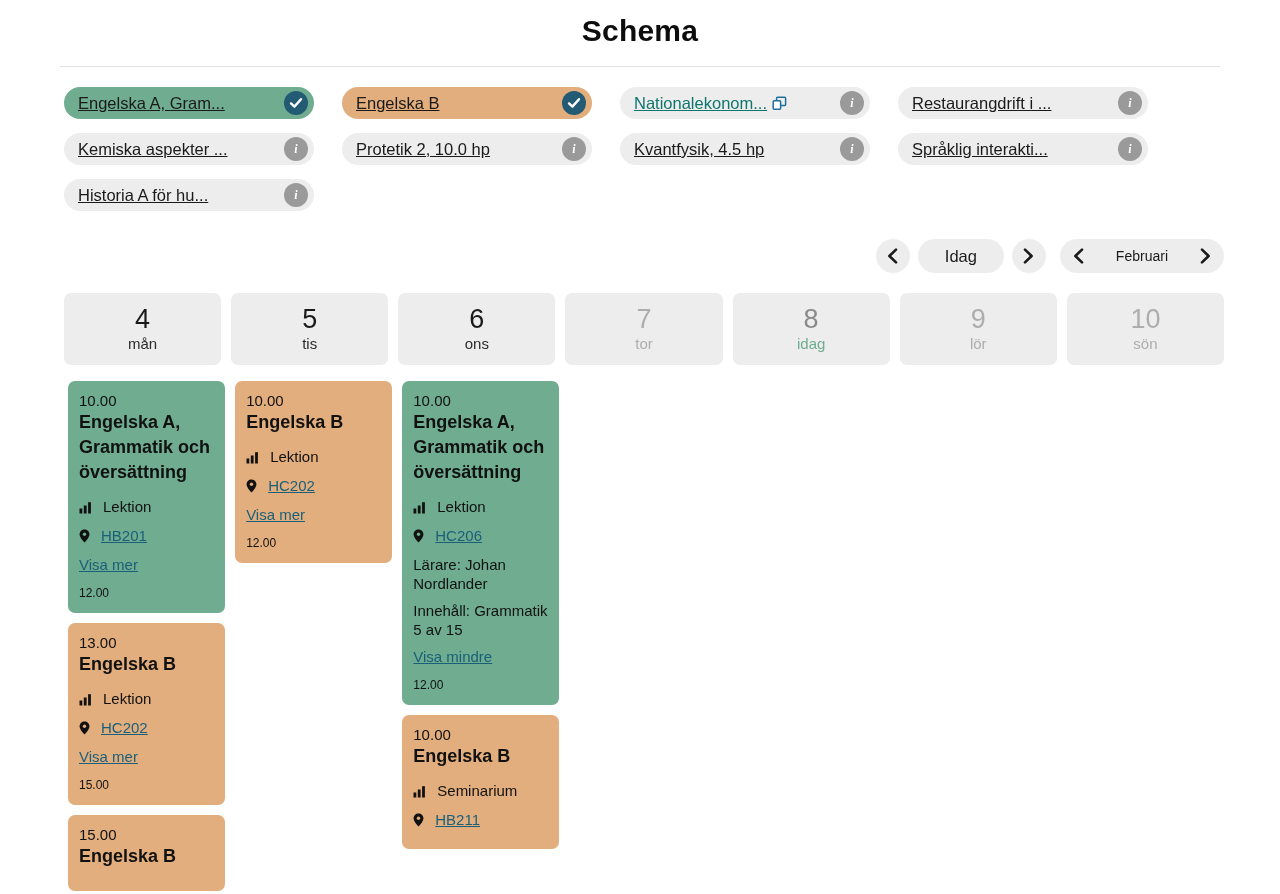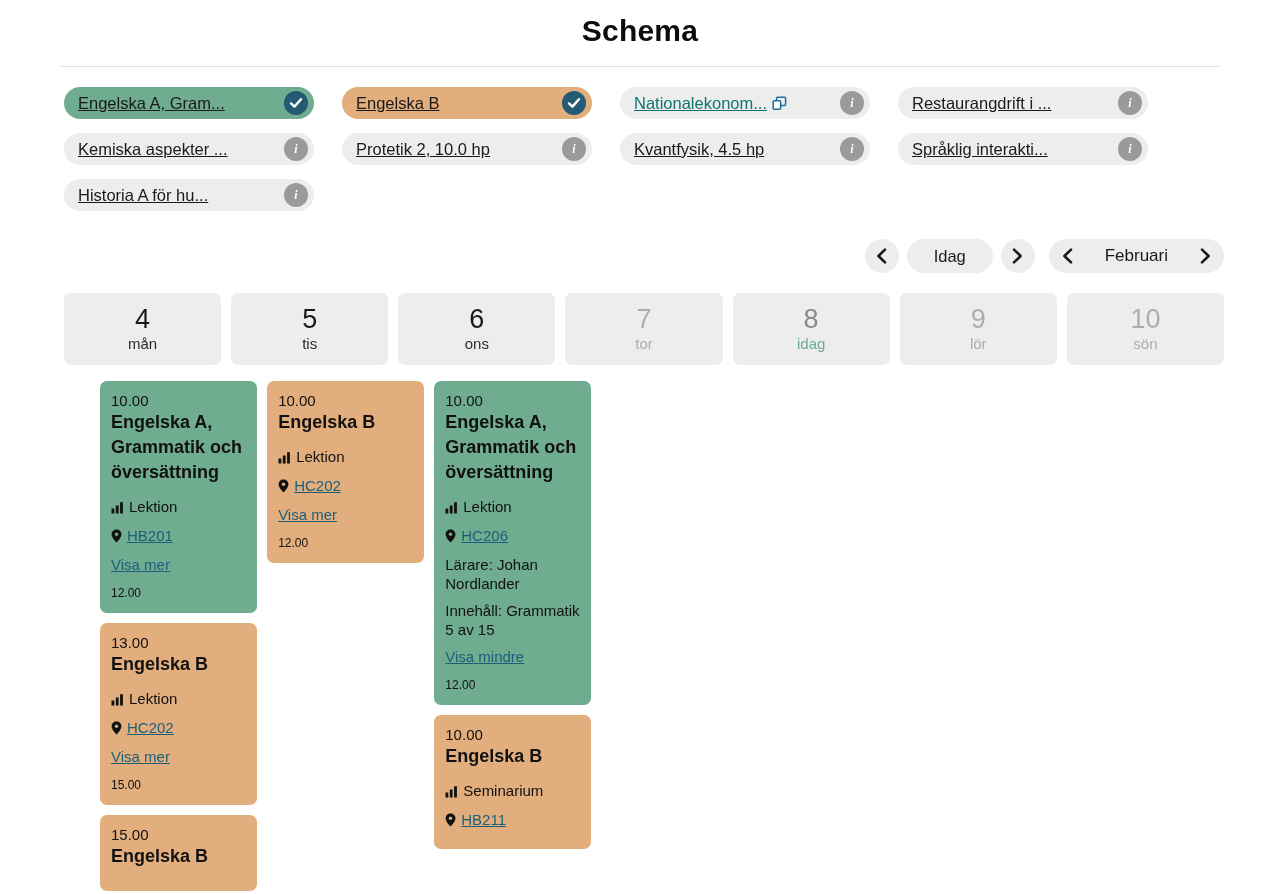--- a/index.html
+++ b/index.html
@@ -145,21 +145,21 @@
     display: flex;
     align-items: center;
     background: #ededed;
     border-radius: 17px;
     height: 34px;
     padding: 0 4px;
     gap: 2px;
   }
   .month-group .round-btn { background: transparent; width: 30px; }
   .month-label {
-    font-size: 17px;
+    font-size: 14px;
     color: #1a1a1a;
     padding: 0 20px;
     white-space: nowrap;
   }
 
   
   .grid {
     margin-top: 20px;
     margin-left: 64px;
     width: 1160px;
@@ -189,21 +189,21 @@
     color: #2b2b2b;
   }
   .day-head.muted .day-num { color: #adadad; }
   .day-head.muted .day-name { color: #adadad; }
   .day-head.today .day-num { color: #8a8a8a; }
   .day-head.today .day-name { color: #6fac90; }
 
   
   .cols {
     margin-top: 16px;
-    margin-left: 100px;
+    margin-left: 68px;
     width: 1160px;
     display: grid;
     grid-template-columns: repeat(7, 1fr);
     column-gap: 10px;
     align-items: start;
   }
   .col { display: flex; flex-direction: column; gap: 10px; }
 
   .event {
     border-radius: 7px;
@@ -219,21 +219,21 @@
   .ev-time { font-size: 15px; line-height: 19px; }
   .ev-title {
     font-weight: bold;
     font-size: 18px;
     line-height: 25px;
     margin-bottom: 12px;
   }
   .ev-row {
     display: flex;
     align-items: flex-start;
-    gap: 5px;
+    gap: 11px;
     margin-bottom: 8px;
   }
   .ev-row .ic { flex: none; margin-top: 2px; }
   .ev-detail { margin-bottom: 8px; }
   .ev-link {
     color: #1a5f7a;
     text-decoration: underline;
     cursor: pointer;
   }
   .ev-toggle {

